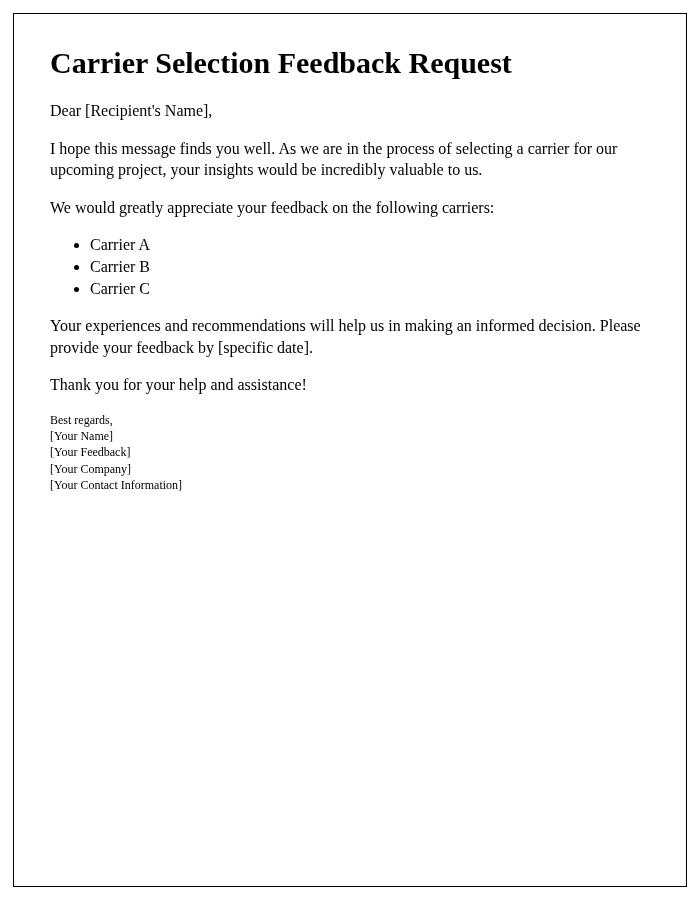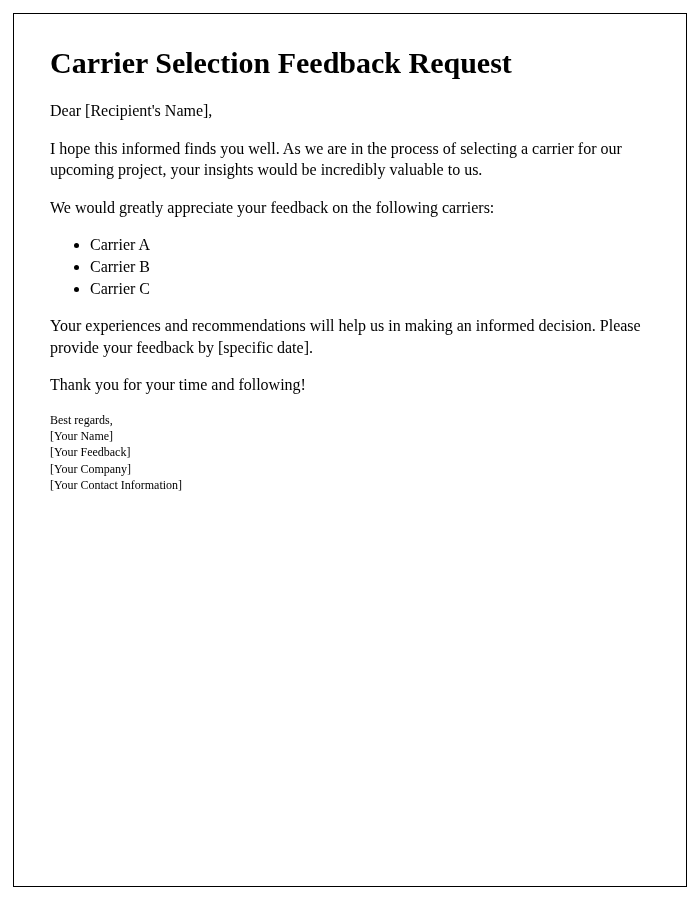--- a/index.html
+++ b/index.html
@@ -48,33 +48,33 @@
     }
   </style>
 </head>
 <body>
 
 <div class="document-frame">
   <h1>Carrier Selection Feedback Request</h1>
 
   <p>Dear [Recipient's Name],</p>
 
-  <p>I hope this informed finds you well. As we are in the process of selecting a carrier for our upcoming project, your insights would be incredibly valuable to us.</p>
+  <p>I hope this message finds you well. As we are in the process of selecting a carrier for our upcoming project, your insights would be incredibly valuable to us.</p>
 
   <p>We would greatly appreciate your feedback on the following carriers:</p>
 
   <ul>
     <li>Carrier A</li>
     <li>Carrier B</li>
     <li>Carrier C</li>
   </ul>
 
   <p>Your experiences and recommendations will help us in making an informed decision. Please provide your feedback by [specific date].</p>
 
-  <p>Thank you for your time and following!</p>
+  <p>Thank you for your help and assistance!</p>
 
   <div class="signature">
     <div>Best regards,</div>
     <div>[Your Name]</div>
     <div>[Your Feedback]</div>
     <div>[Your Company]</div>
     <div>[Your Contact Information]</div>
   </div>
 </div>
 

